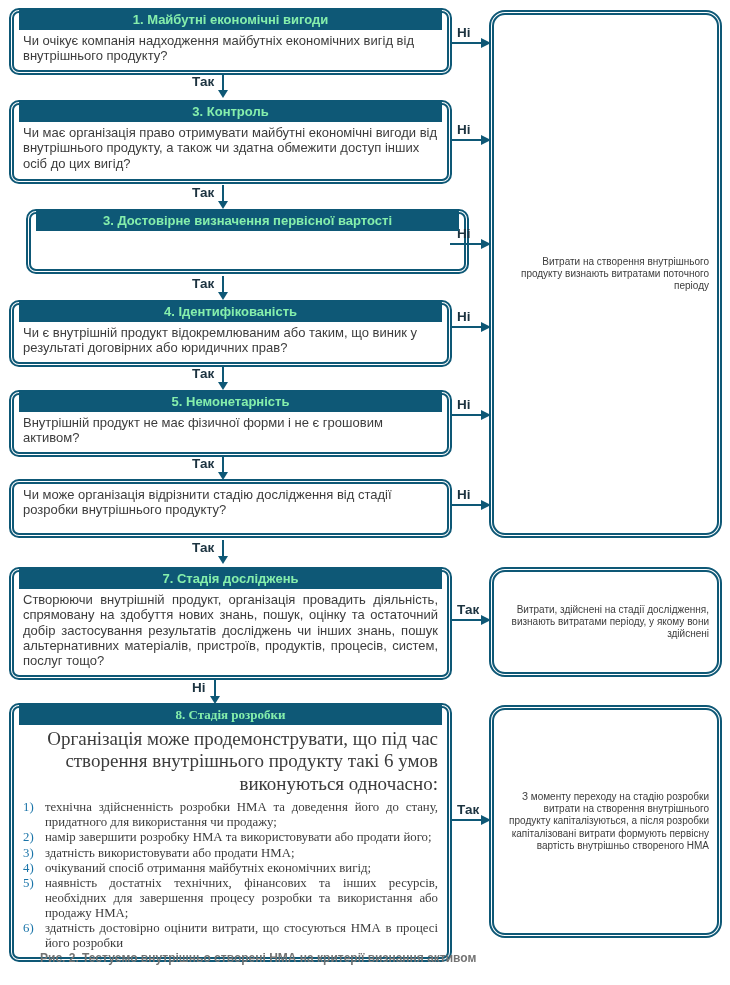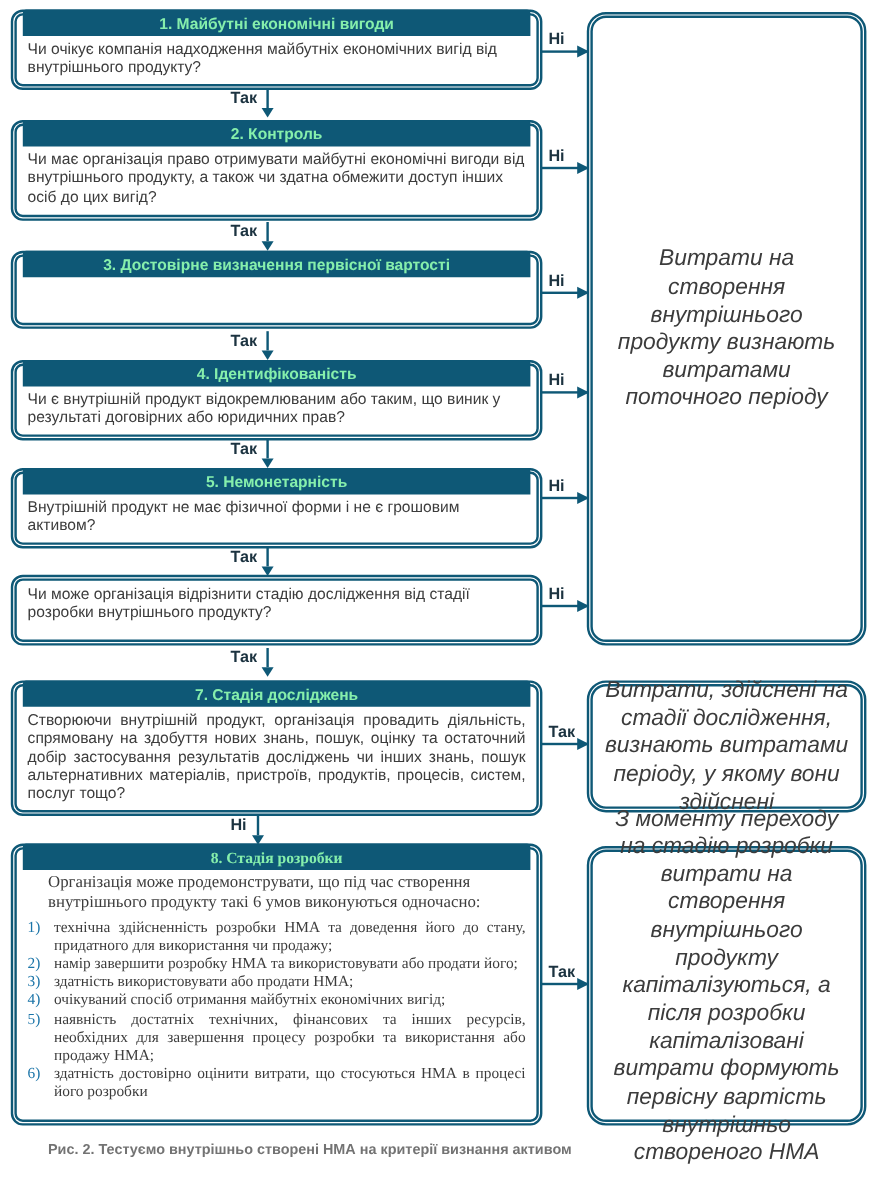--- a/index.html
+++ b/index.html
@@ -14,32 +14,32 @@
   }
   .dbox-header {
     background:#0e5876; color:#86efac; font-weight:bold; font-size:13px;
     text-align:center; line-height:17px; padding:3px 4px 2px;
     margin:-5px 5px 0; border-radius:3px 3px 0 0; position:relative; z-index:2;
   }
   .dbox-q {
     padding:3px 9px 6px; font-size:13px; line-height:1.18; color:#3c3c3c;
   }
   .dbox-q.justify { text-align:justify; }
-  .dbox-intro { padding:3px 26px 0; font-size:14px; line-height:1.18; color:#3c3c3c; }
+  .dbox-intro { padding:3px 9px 0; font-size:19px; line-height:1.18; color:#3c3c3c;text-align:right; }
   .dbox-list { padding:5px 9px 6px; }
   .ditem { display:flex; font-size:12.8px; line-height:1.18; color:#3c3c3c; }
   .ditem .num { color:#1a74a8; min-width:22px; flex:0 0 22px; }
   .ditem .itxt { flex:1; text-align:justify; }
   
   .obox {
     position:absolute; left:489px; width:233px; box-sizing:border-box;
     border:5px double #0e5876; border-radius:16px; background:#ffffff;
     display:flex; align-items:center; justify-content:center;
-    padding:8px 8px; text-align:center; color:#3c3c3c;
-    font-size:19px; line-height:1.22;font-style:italic;
+    padding:8px 8px; text-align:right; color:#3c3c3c;
+    font-size:10px; line-height:1.22;
   }
   
   .ha { position:absolute; left:450px; width:39px; }
   .ha-label {
     display:block; padding-left:7px; font-weight:bold; font-size:13.5px;
     color:#1c3340; line-height:16px;
   }
   .ha-line { position:relative; height:2px; background:#0e5876; margin-top:1px; }
   .ha-line::after {
     content:""; position:absolute; right:-2px; top:-4px; width:0; height:0;
@@ -65,25 +65,25 @@
 <body>
 
 <div class="page">
 
   <div class="dbox" style="top:8px; min-height:65px;">
     <div class="dbox-header">1. Майбутні економічні вигоди</div>
     <div class="dbox-q">Чи очікує компанія надходження майбутніх економічних вигід від внутрішнього продукту?</div>
   </div>
 
   <div class="dbox" style="top:100px; min-height:84px;">
-    <div class="dbox-header">2. Контроль</div>
+    <div class="dbox-header">3. Контроль</div>
     <div class="dbox-q">Чи має організація право отримувати майбутні економічні вигоди від внутрішнього продукту, а також чи здатна обмежити доступ інших осіб до цих вигід?</div>
   </div>
 
-  <div class="dbox" style="top:209px; min-height:65px;">
+  <div class="dbox" style="top:209px; min-height:65px;margin-left:17px;">
     <div class="dbox-header">3. Достовірне визначення первісної вартості</div>
   </div>
 
   <div class="dbox" style="top:300px; min-height:64px;">
     <div class="dbox-header">4. Ідентифікованість</div>
     <div class="dbox-q">Чи є внутрішній продукт відокремлюваним або таким, що виник у результаті договірних або юридичних прав?</div>
   </div>
 
   <div class="dbox" style="top:390px; min-height:64px;">
     <div class="dbox-header">5. Немонетарність</div>

